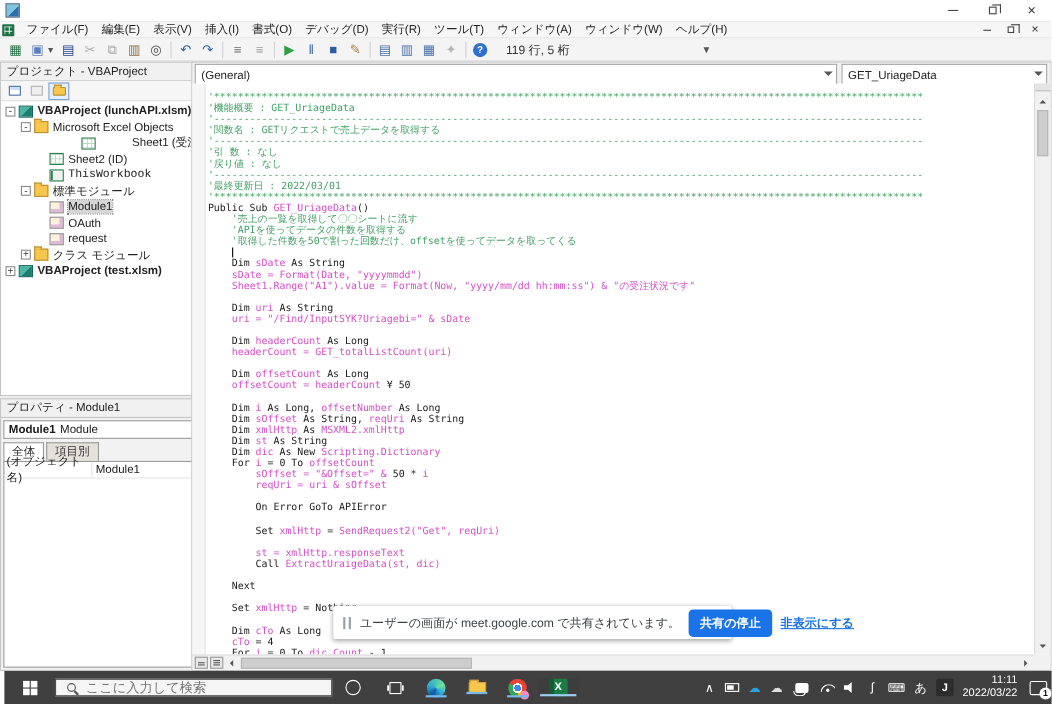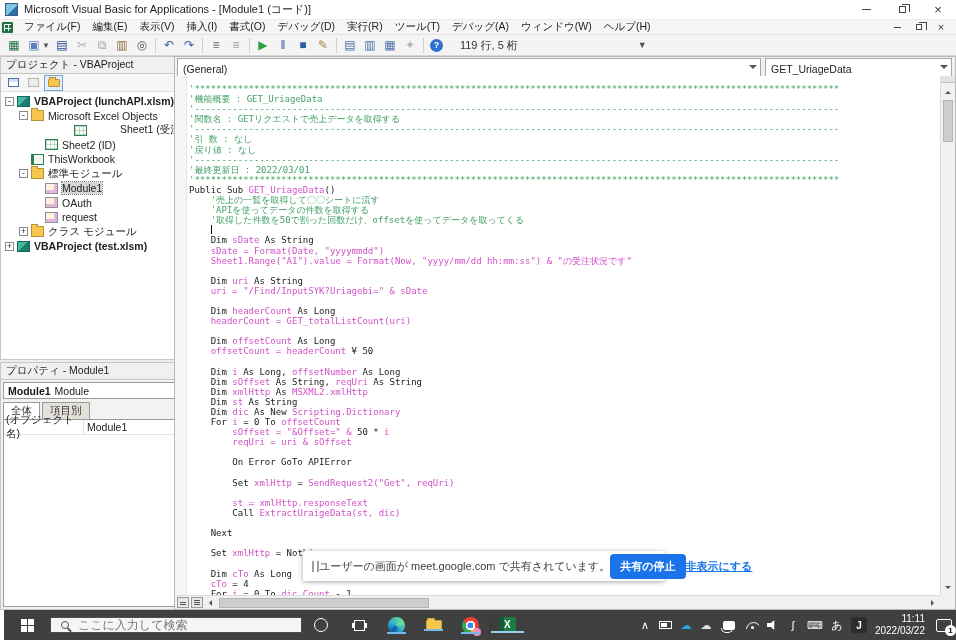--- a/index.html
+++ b/index.html
@@ -111,21 +111,21 @@
   .view-btn.small span{box-shadow:0 2px 0 #555}
   .hsb-arrow{width:14px;height:12px;position:relative}
   .hsb-arrow::before{content:"";position:absolute;top:3px;border:3.5px solid transparent}
   .hsb-left::before{left:3px;border-right-color:#555}
   .hsb-right::before{left:5px;border-left-color:#555}
   .hsb-thumb{width:210px;height:10px;background:#cdcdcd;border:1px solid #b5b5b5;margin-left:2px}
   .hsb-spacer{flex:1}
   .sb-corner{position:absolute;right:0;bottom:0;width:15px;height:14px;background:#f1f1f1}
 
   
-  .meet{position:absolute;left:303px;top:551px;width:362px;height:30px;background:#fff;box-shadow:0 1px 5px rgba(0,0,0,.35);border-radius:2px;display:flex;align-items:center;padding:0 9px;z-index:5}
+  .meet{position:absolute;left:303px;top:551px;width:362px;height:30px;background:#fff;box-shadow:0 1px 5px rgba(0,0,0,.35);border-radius:2px;display:flex;align-items:center;padding:0 9px;gap:8px;z-index:5}
   .pausei{width:7px;height:11px;border-left:2px solid #9aa0a6;border-right:2px solid #9aa0a6;flex:none}
   .meet-msg{font-size:11px;color:#3c4043;white-space:nowrap}
   .meet-btn{background:#1a73e8;color:#fff;font-size:11px;font-weight:bold;padding:5px 10px;border-radius:4px;white-space:nowrap;border:none}
   .meet-link{color:#1a73e8;font-size:11px;font-weight:bold;text-decoration:underline;white-space:nowrap}
 
   
   .taskbar{position:absolute;left:4px;bottom:0;width:956px;height:30px;background:#404040;display:flex;align-items:center;z-index:10}
   .tb-start{width:46px;display:flex;align-items:center;justify-content:center}
   .win-logo{width:13px;height:13px;display:grid;grid-template-columns:6px 6px;grid-template-rows:6px 6px;gap:1px}
   .win-logo span{background:#fff}
@@ -160,21 +160,20 @@
   .shape-speaker{width:12px;height:11px;background:#fff;clip-path:polygon(0 32%,32% 32%,60% 5%,60% 95%,32% 68%,0 68%)}
   .clock{font-size:10px;line-height:12px;text-align:right;color:#fff}
   .notif{width:16px;height:13px;border:1.5px solid #fff;border-radius:2px;position:relative;margin-left:3px}
   .notif-badge{position:absolute;right:-5px;bottom:-5px;width:11px;height:11px;border-radius:50%;background:#fff;color:#111;font-size:8px;display:flex;align-items:center;justify-content:center;font-weight:bold}
 </style>
 </head>
 <body>
 
 <div class="titlebar">
   <span class="vba-icon"></span>
-  <span class="title-text">Microsoft Visual Basic for Applications - [Module1 (コード)]</span>
   <div class="win-controls">
     <span class="wc">
         <span class="ic-min"></span>
       </span>
     <span class="wc">
         <span class="ic-rest"></span>
       </span>
     <span class="wc">
         <span class="ic-close">×</span>
       </span>
@@ -185,21 +184,21 @@
   <span class="xl-mini"></span>
   <span id="menu-items" style="display:flex">
       <span class="menu-item">ファイル(F)</span>
       <span class="menu-item">編集(E)</span>
       <span class="menu-item">表示(V)</span>
       <span class="menu-item">挿入(I)</span>
       <span class="menu-item">書式(O)</span>
       <span class="menu-item">デバッグ(D)</span>
       <span class="menu-item">実行(R)</span>
       <span class="menu-item">ツール(T)</span>
-      <span class="menu-item">デバッグ(A)</span>
+      <span class="menu-item">ウィンドウ(A)</span>
       <span class="menu-item">ウィンドウ(W)</span>
       <span class="menu-item">ヘルプ(H)</span>
     </span>
   <div class="child-controls">
     <span class="cc">
         <span class="ic-min"></span>
       </span>
     <span class="cc">
         <span class="ic-rest"></span>
       </span>
@@ -277,21 +276,21 @@
             <div class="tree-row" style="padding-left: 32px; gap: 29px;">
               <span class="exp hid"></span>
               <span class="ti ti-sheet"></span>
               <span class="tree-label">Sheet1 (受注状況)</span>
             </div>
             <div class="tree-row" style="padding-left: 32px;">
               <span class="exp hid"></span>
               <span class="ti ti-sheet"></span>
               <span class="tree-label">Sheet2 (ID)</span>
             </div>
-            <div class="tree-row" style="padding-left: 18px;">
+            <div class="tree-row" style="padding-left: 32px; font-family: Liberation Mono, monospace;">
               <span class="exp hid"></span>
               <span class="ti ti-book"></span>
               <span class="tree-label">ThisWorkbook</span>
             </div>
             <div class="tree-row" style="padding-left: 18px;">
               <span class="exp">-</span>
               <span class="ti ti-folder"></span>
               <span class="tree-label">標準モジュール</span>
             </div>
             <div class="tree-row sel" style="padding-left: 32px;">

